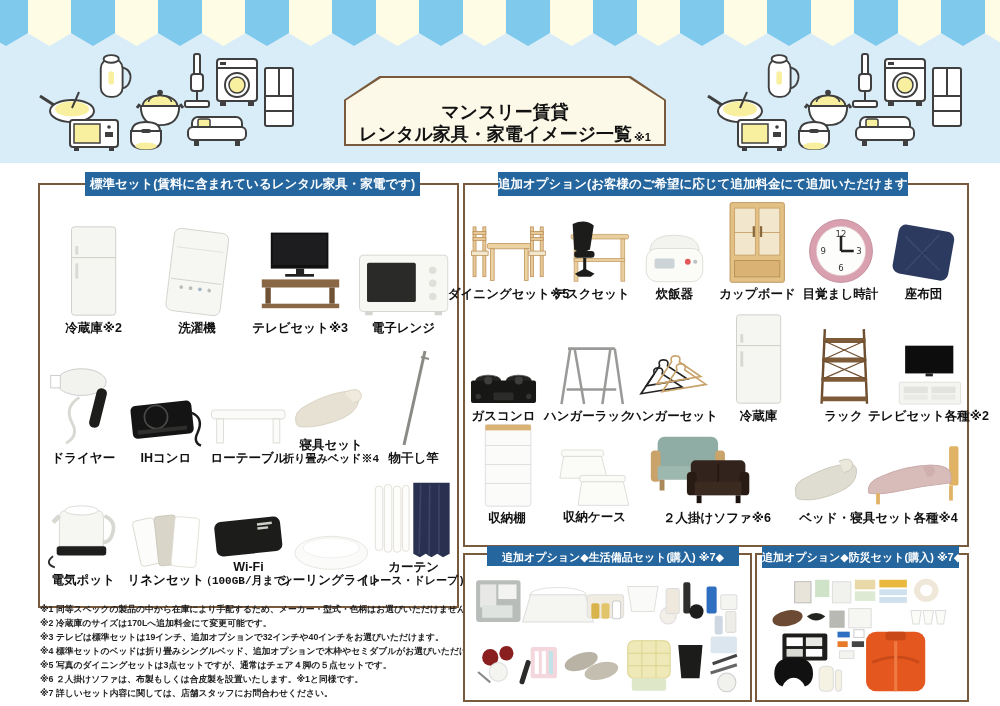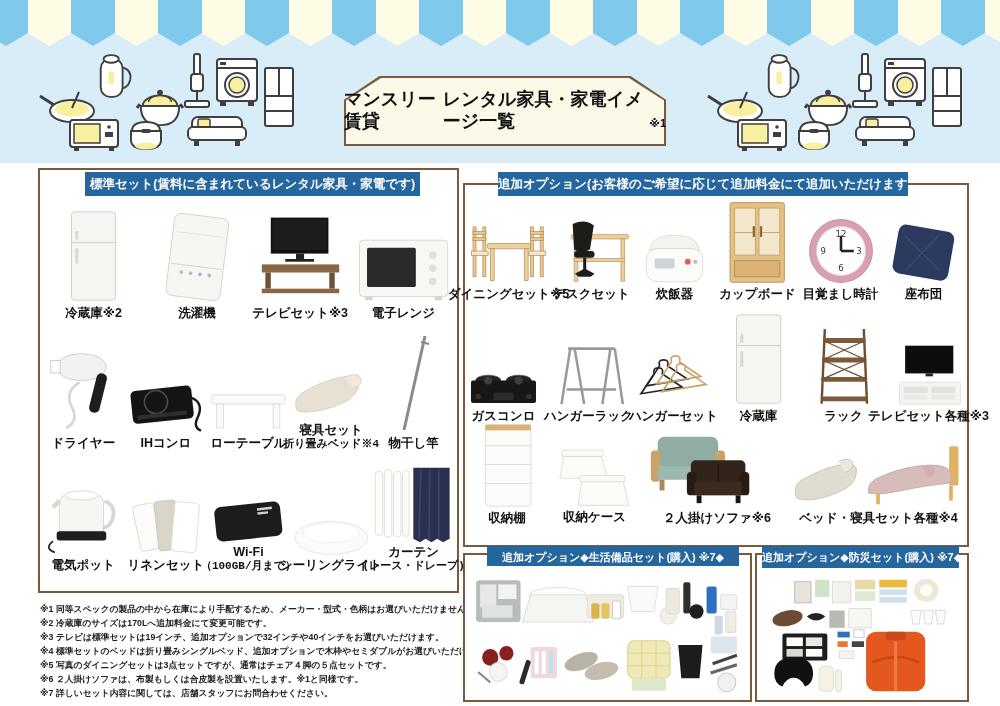--- a/index.html
+++ b/index.html
@@ -12,27 +12,27 @@
   .stripe.cream{background:var(--awning-cream,#fffce6);}
   .decor{position:absolute;top:48px;width:270px;height:112px;}
   #decor-left{left:30px}#decor-right{left:698px}
   .dicon{position:absolute}
   .dicon svg{width:100%;height:100%;display:block}
   .banner{position:absolute;left:344px;top:76px;width:322px;height:70px;z-index:2;}
   .banner .outer{position:absolute;inset:0;background:var(--border-brown,#7a5a3c);
                  clip-path:polygon(0 34%,11% 0,89% 0,100% 34%,100% 100%,0 100%);}
   .banner .inner{position:absolute;inset:2px;background:var(--banner-bg,#fdf9e8);
                  clip-path:polygon(0 34%,11% 0,89% 0,100% 34%,100% 100%,0 100%);}
-  .banner .txt{position:absolute;inset:0;display:flex;flex-direction:row;align-items:center;
+  .banner .txt{position:absolute;inset:0;display:flex;flex-direction:column;align-items:center;
                justify-content:flex-end;gap:1px;font-weight:bold;}
   .t1{font-size:18px;line-height:1.2}
   .t2row{font-size:18px;line-height:1.2;display:flex;align-items:flex-end}
   .tn{font-size:11px;margin-left:2px;padding-bottom:2px}
   .box{position:absolute;background:#fff;border:2px solid var(--border-brown,#7a5a3c);}
-  #std-box{left:38px;top:168px;width:417px;height:421px;}
+  #std-box{left:38px;top:183px;width:417px;height:421px;}
   #opt-box{left:463px;top:183px;width:502px;height:360px;}
   #life-box{left:463px;top:553px;width:285px;height:145px;}
   #dis-box{left:755px;top:553px;width:210px;height:145px;}
   .sec-head{position:absolute;background:var(--header-blue,#25669e);color:#fff;font-weight:bold;
             text-align:center;z-index:3;white-space:nowrap;overflow:hidden;}
   #std-head{left:85px;top:172px;width:335px;height:24px;font-size:12.5px;line-height:24px;}
   #opt-head{left:498px;top:172px;width:410px;height:24px;font-size:12.5px;line-height:24px;}
   #life-head{left:487px;top:546px;width:252px;height:20px;font-size:11px;line-height:22px;}
   #dis-head{left:762px;top:546px;width:197px;height:22px;font-size:11px;line-height:22px;}
   .grid{position:absolute;left:2px;right:2px;top:0;}
@@ -625,21 +625,21 @@
               <svg viewBox="0 0 100 88" preserveAspectRatio="xMidYMax meet" style="height:84px">
                 <rect x="18" y="4" width="66" height="38" fill="#0d0d0d"></rect>
                 <rect x="46" y="42" width="10" height="4" fill="#222"></rect>
                 <rect x="10" y="54" width="84" height="30" rx="2" fill="#f4f4f1" stroke="#d8d8d3"></rect>
                 <rect x="16" y="60" width="33" height="9" fill="#e2e2de"></rect>
                 <rect x="54" y="60" width="33" height="9" fill="#e2e2de"></rect>
                 <rect x="16" y="71" width="33" height="7" fill="#e9e9e5"></rect>
                 <rect x="54" y="71" width="33" height="7" fill="#e9e9e5"></rect>
               </svg>
             </div>
-            <div class="lbl">テレビセット各種※3</div>
+            <div class="lbl">テレビセット各種※2</div>
           </div>
         </div>
         <div class="irow" style="height: 98px;">
           <div class="cell" style="flex: 80 1 0px;">
             <div class="img">
               <svg viewBox="0 0 70 95" preserveAspectRatio="xMidYMax meet" style="height:90px">
                 <rect x="12" y="6" width="48" height="86" rx="3" fill="#fbfbf9" stroke="#ddd"></rect>
                 <rect x="12" y="6" width="48" height="6" fill="#d9b274"></rect>
                 <line x1="12" y1="28" x2="60" y2="28" stroke="#ddd"></line>
                 <line x1="12" y1="48" x2="60" y2="48" stroke="#ddd"></line>

